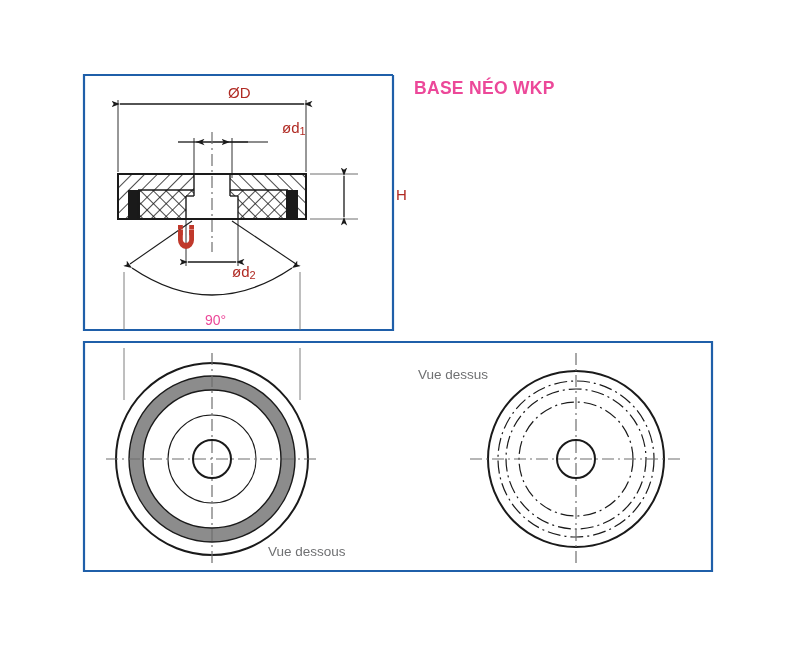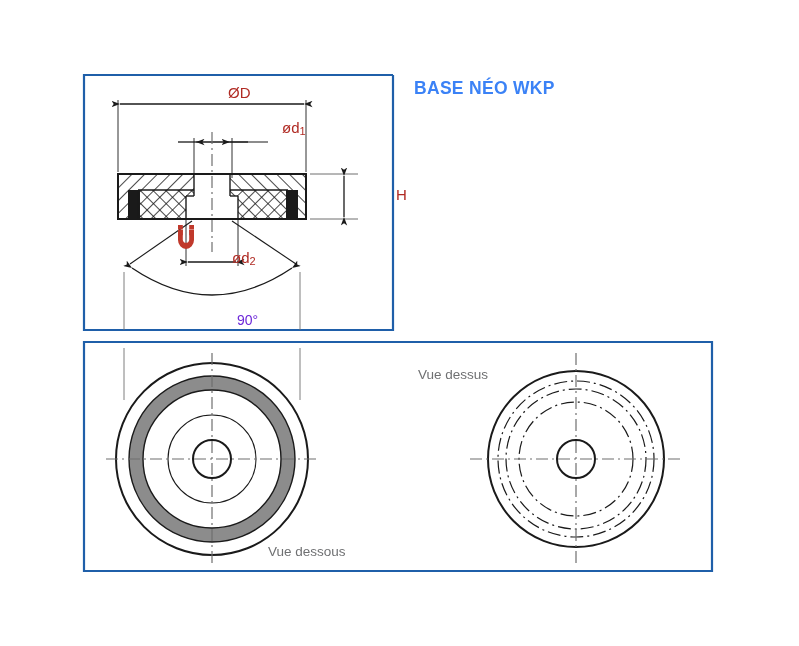--- a/index.html
+++ b/index.html
@@ -24,21 +24,21 @@
     width: 799px;
     height: 646px;
   }
   .title-text {
     position: absolute;
     left: 414px;
     top: 78px;
     font-size: 17.5px;
     font-weight: bold;
     letter-spacing: 0.3px;
-    color: #3b82f6;
+    color: #ec4899;
     white-space: nowrap;
   }
   .dim-label {
     position: absolute;
     color: #b02a23;
     font-size: 15px;
     white-space: nowrap;
     margin-left: 32px;
   }
   .dim-label .sub {
@@ -46,24 +46,23 @@
     vertical-align: -0.18em;
   }
   .view-label {
     position: absolute;
     color: #6f7072;
     font-size: 13.5px;
     white-space: nowrap;
   }
   .angle-label {
     position: absolute;
-    color: #6d28d9;
+    color: #ec4899;
     font-size: 14px;
     white-space: nowrap;
-    margin-left: 32px;
   }
 </style>
 </head>
 <body>
 
 <div id="page">
 
   <svg id="drawing-svg" viewBox="0 0 799 646">
     <defs>
 
@@ -221,21 +220,21 @@
   </svg>
 
   <div class="title-text">BASE NÉO WKP</div>
 
   <div class="dim-label" style="left:196px; top:84px;">ØD</div>
 
   <div class="dim-label" style="left:250px; top:119px;"><span>ød</span><span class="sub">1</span></div>
 
   <div class="dim-label" style="left:364px; top:186px;">H</div>
 
-  <div class="dim-label" style="left:200px; top:249px;"><span>ød</span><span class="sub">2</span></div>
+  <div class="dim-label" style="left:200px; top:263px;"><span>ød</span><span class="sub">2</span></div>
 
   <div class="angle-label" style="left:205px; top:312px;">90°</div>
 
   <div class="view-label" style="left:418px; top:367px;">Vue dessus</div>
 
   <div class="view-label" style="left:268px; top:544px;">Vue dessous</div>
 
 </div>
 
 </body></html>

